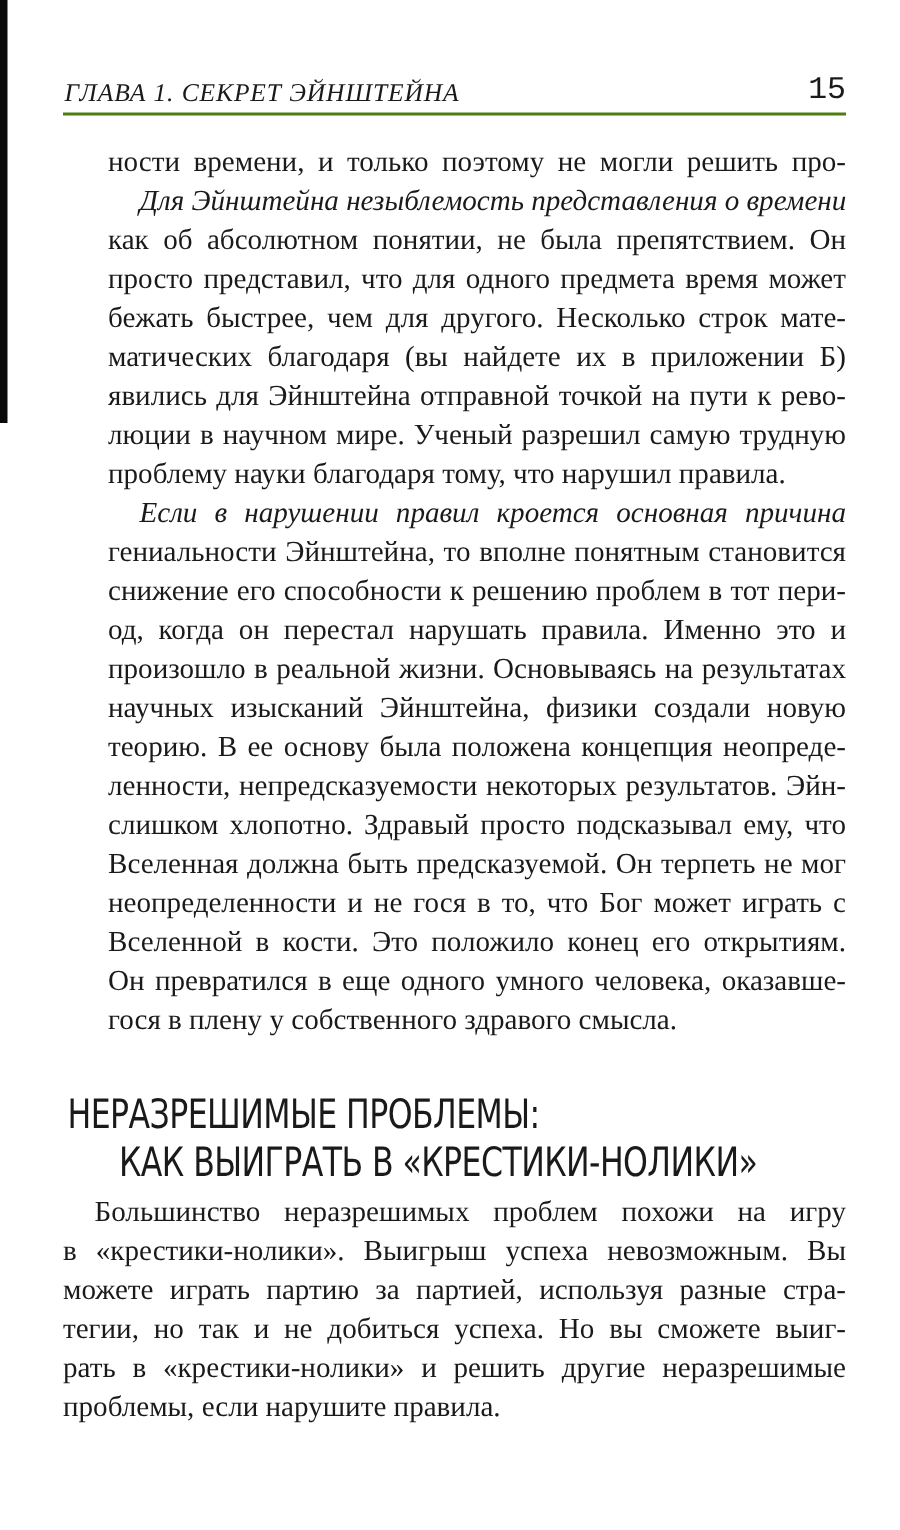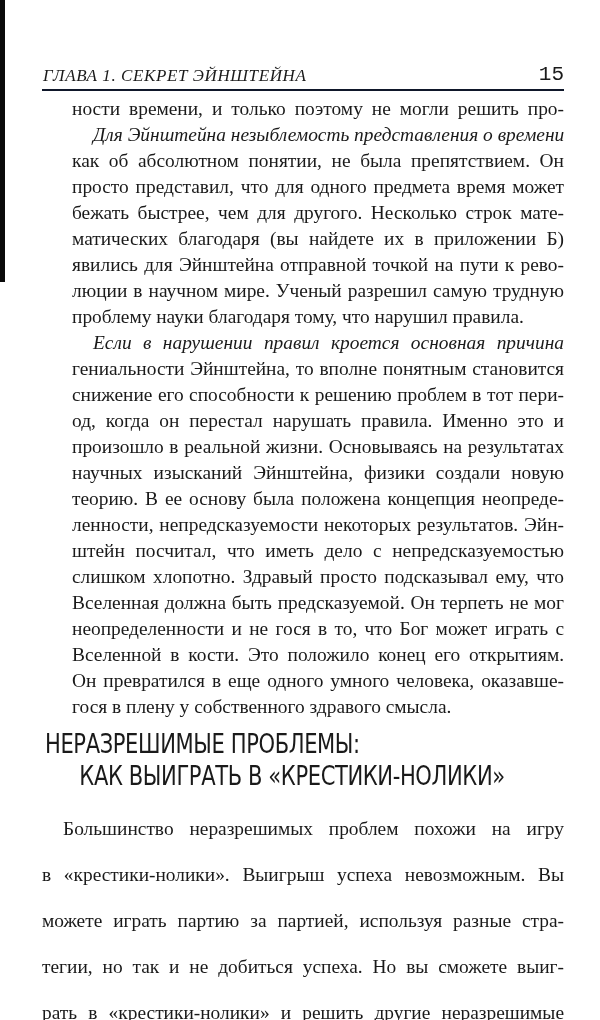--- a/index.html
+++ b/index.html
@@ -24,25 +24,25 @@
       background: #0a0a0a;
     }
     .page {
       position: absolute;
       left: 42px;
       top: 0;
       width: 522px;
     }
     .running-head {
       position: absolute;
-      top: 65px;
+      top: 51px;
       left: 0;
       width: 522px;
       height: 24px;
-      border-bottom: 2px solid #0f172a;
+      border-bottom: 2px solid #4d7c0f;
     }
     .running-head .chapter {
       position: absolute;
       left: 1px;
       bottom: 3px;
       font-style: italic;
       font-size: 17px;
       letter-spacing: 0.6px;
     }
     .running-head .folio {
@@ -105,21 +105,20 @@
       width: 522px;
       font-size: 19.4px;
       line-height: 26px;
     }
     .text2 .line {
       display: block;
       text-align: justify;
       text-align-last: justify;
       white-space: nowrap;
       height: 26px;
-      margin-top: 20px;
     }
     .text2 .line.indent { padding-left: 21px; }
     .text2 .line.last { text-align-last: left; }
   </style>
 </head>
 <body>
 
 <div class="edge-shadow"></div>
 
 <div class="page">
@@ -148,21 +147,20 @@
 
     <div>
       <span class="line indent">Если в нарушении правил кроется основная причина</span>
       <span class="line">гениальности Эйнштейна, то вполне понятным становится</span>
       <span class="line">снижение его способности к решению проблем в тот пери-</span>
       <span class="line">од, когда он перестал нарушать правила. Именно это и</span>
       <span class="line">произошло в реальной жизни. Основываясь на результатах</span>
       <span class="line">научных изысканий Эйнштейна, физики создали новую</span>
       <span class="line">теорию. В ее основу была положена концепция неопреде-</span>
       <span class="line">ленности, непредсказуемости некоторых результатов. Эйн-</span>
-      <span class="line">штейн посчитал, что иметь дело с непредсказуемостью</span>
       <span class="line">слишком хлопотно. Здравый просто подсказывал ему, что</span>
       <span class="line">Вселенная должна быть предсказуемой. Он терпеть не мог</span>
       <span class="line">неопределенности и не гося в то, что Бог может играть с</span>
       <span class="line">Вселенной в кости. Это положило конец его открытиям.</span>
       <span class="line">Он превратился в еще одного умного человека, оказавше-</span>
       <span class="line last">гося в плену у собственного здравого смысла.</span>
     </div>
   </div>
 
   <h2 class="heading">

